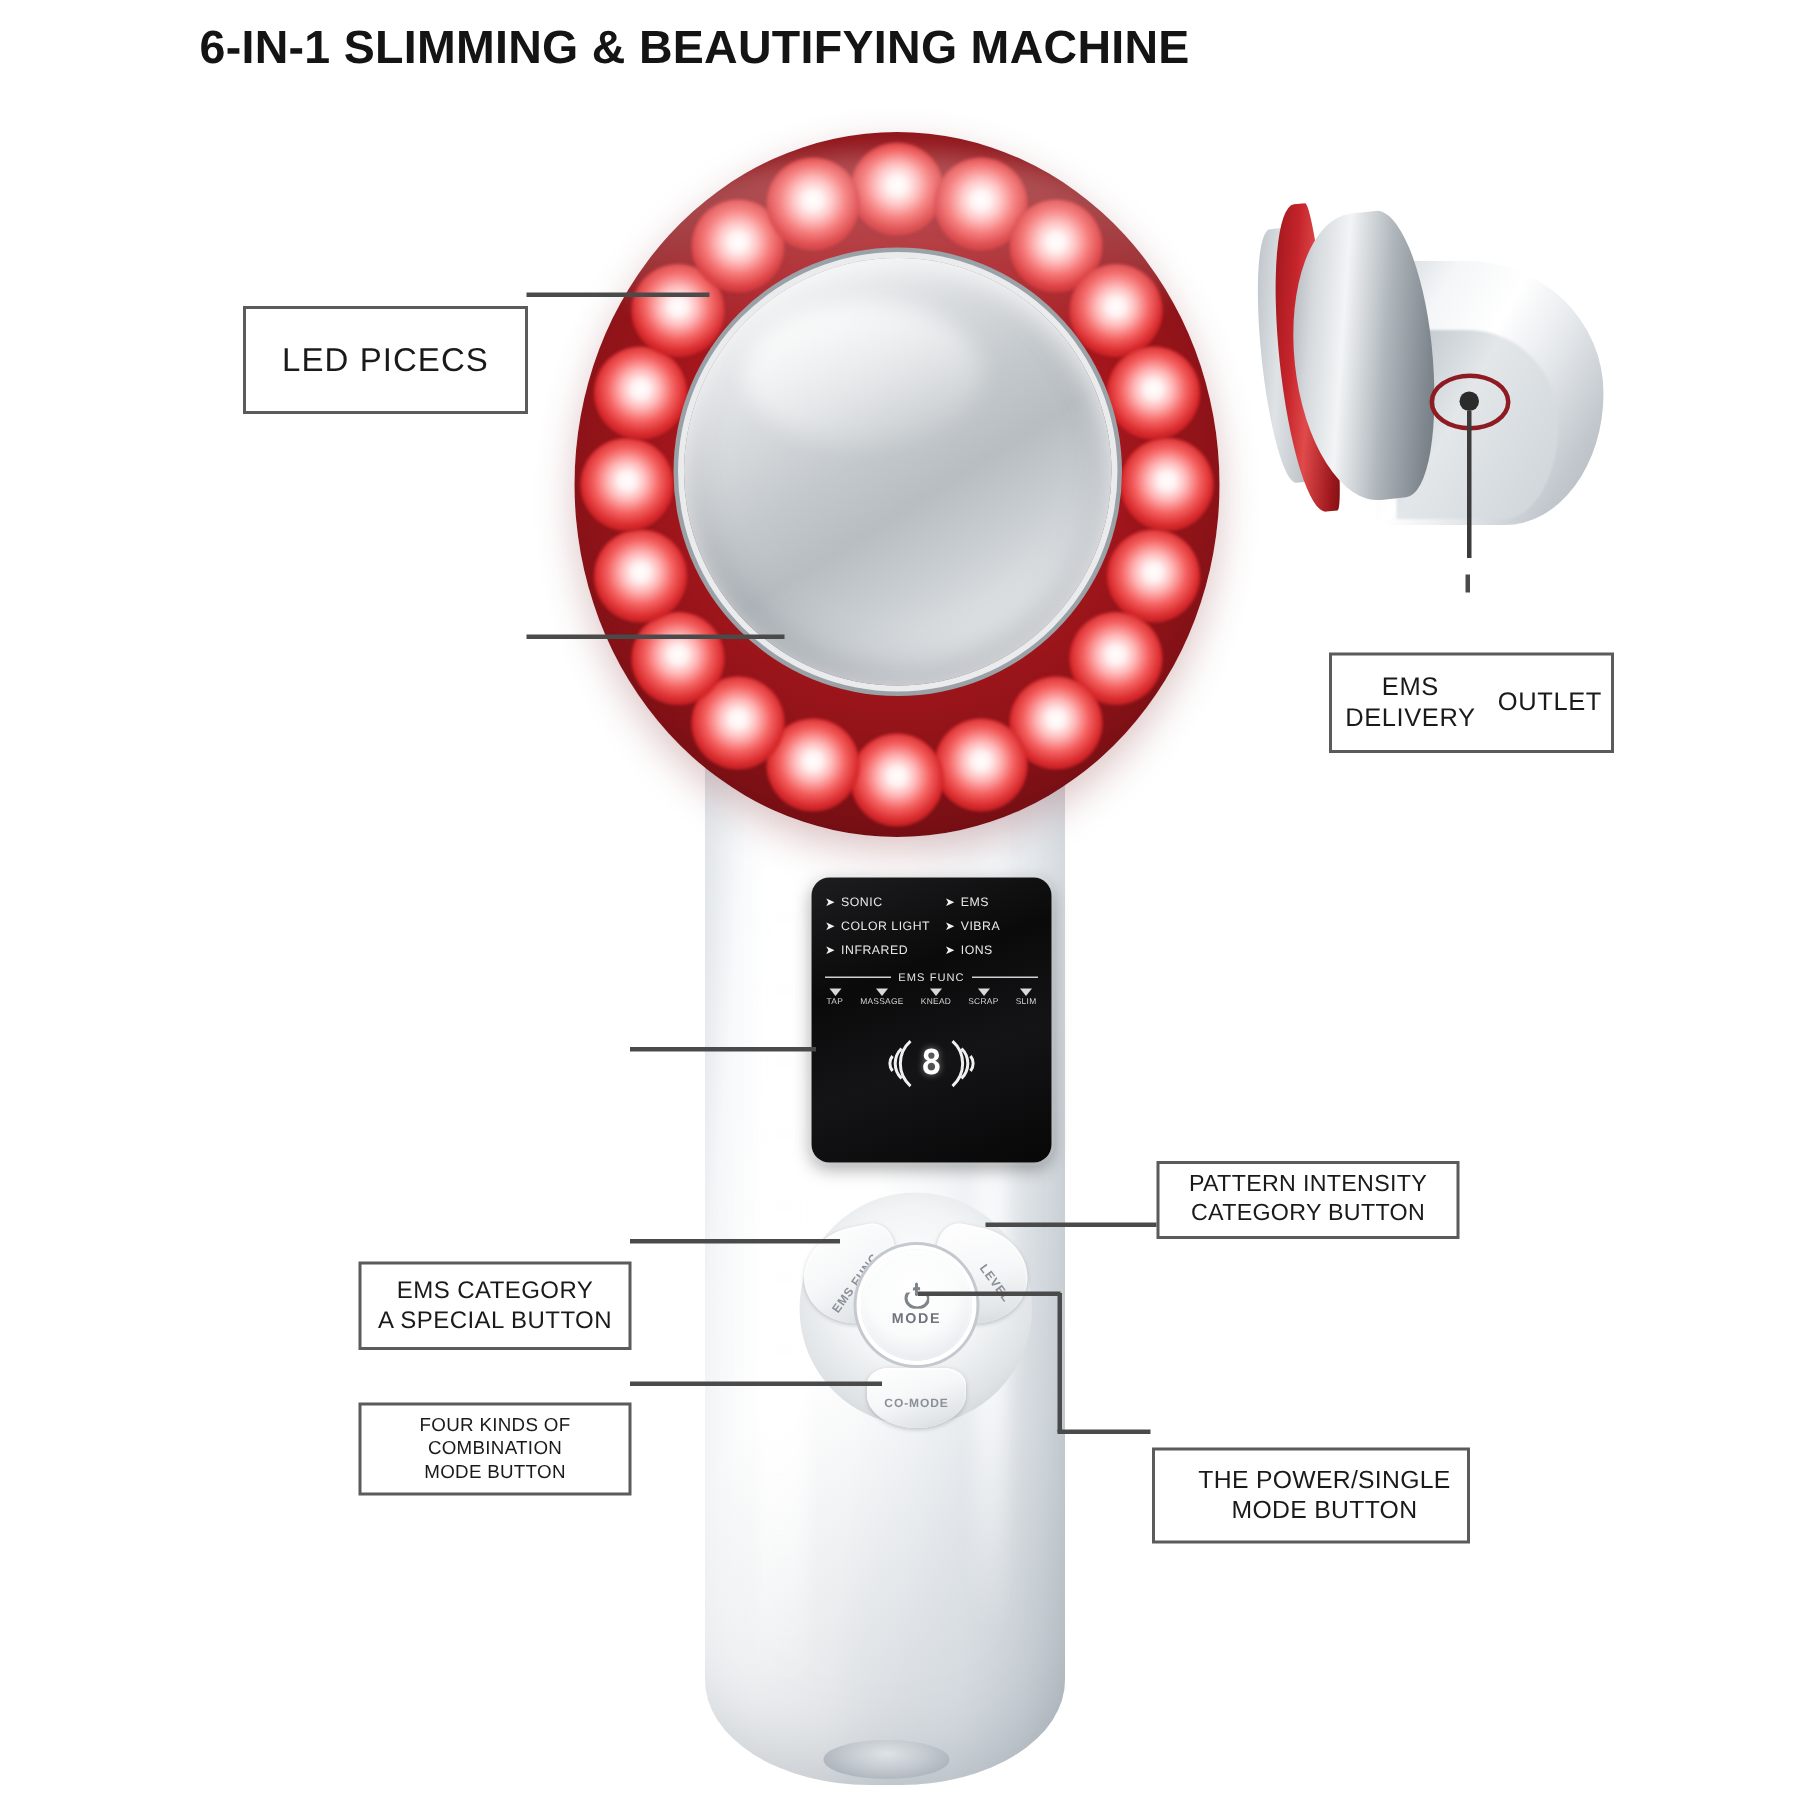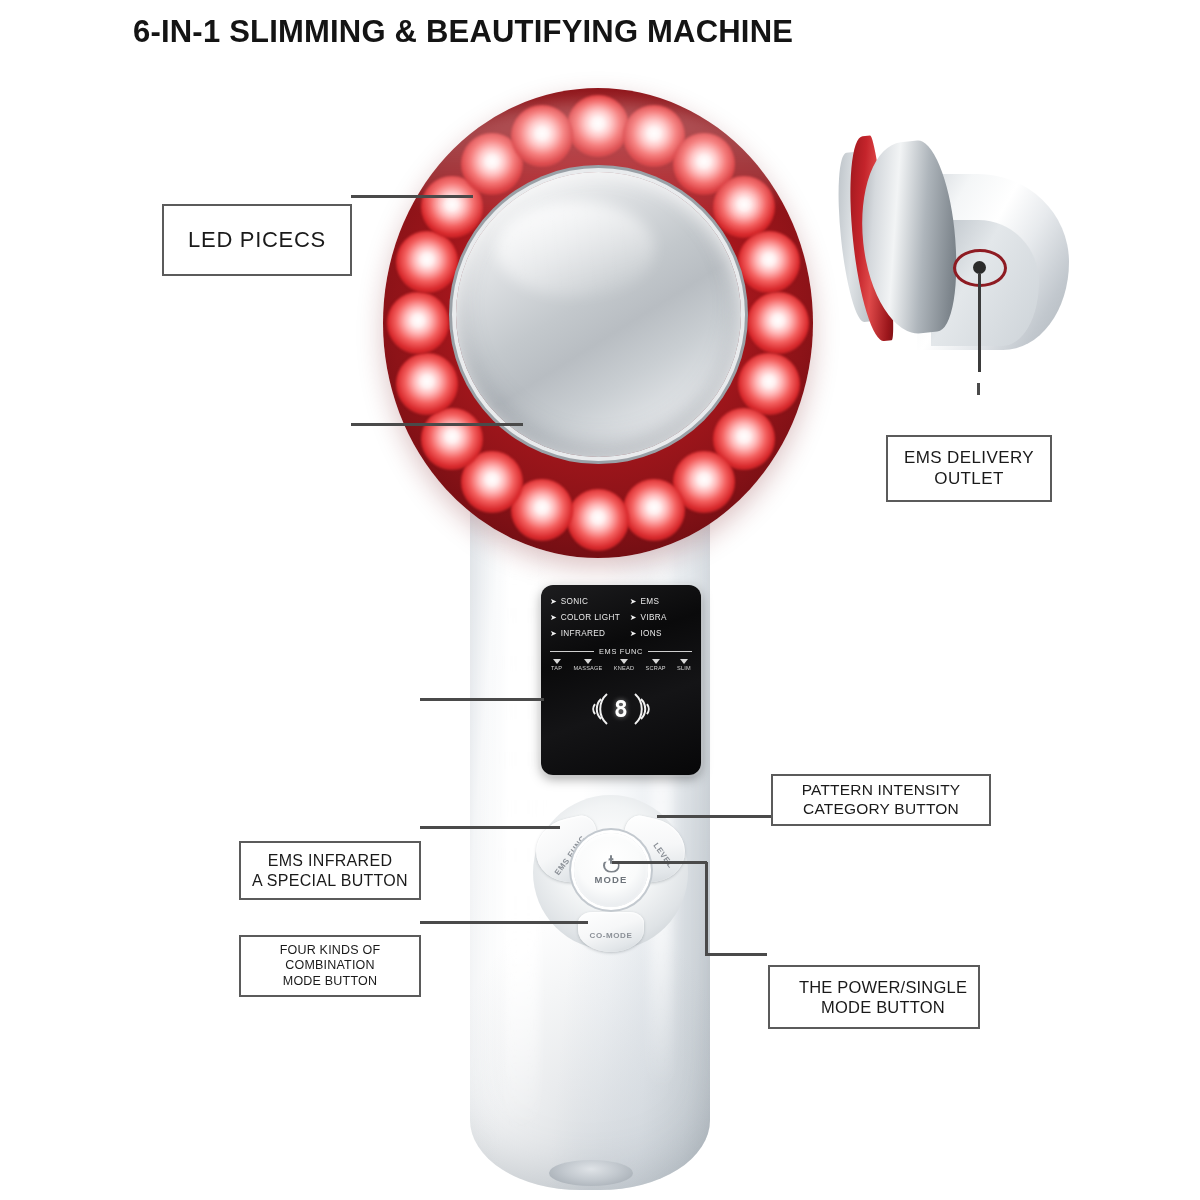--- a/index.html
+++ b/index.html
@@ -403,37 +403,37 @@
 
   <div class="lead h" style="left:705px; top:953px; width:62px;"></div>
   <div class="lead v" style="left:705px; top:862px; width:2.5px; height:93px;"></div>
   <div class="lead h" style="left:612px; top:861px; width:95px;"></div>
 
   <div class="callout" style="left:162px; top:160px; width:190px; height:72px; font-size:22px; letter-spacing:.7px;">
     <span class="ctext">LED PICECS</span>
   </div>
 
 
-  <div class="callout" style="left:886px; top:391px; width:166px; height:67px; font-size:17px; letter-spacing:.4px; flex-direction:column;">
+  <div class="callout" style="left:886px; top:391px; width:190px; height:67px; font-size:17px; letter-spacing:.4px; ">
     <span class="ctext">EMS DELIVERY</span>
     <span class="ctext">OUTLET</span>
   </div>
 
 
   <div class="callout" style="left:239px; top:797px; width:182px; height:59px; font-size:16px; letter-spacing:.3px; flex-direction:column;">
-    <span class="ctext">EMS INFRARED</span>
+    <span class="ctext">EMS CATEGORY</span>
     <span class="ctext">A SPECIAL BUTTON</span>
   </div>
 
   <div class="callout" style="left:239px; top:891px; width:182px; height:62px; font-size:12.5px; letter-spacing:.2px; flex-direction:column;">
     <span class="ctext">FOUR KINDS OF COMBINATION</span>
     <span class="ctext">MODE BUTTON</span>
   </div>
 
-  <div class="callout" style="left:771px; top:730px; width:220px; height:52px; font-size:15.5px; letter-spacing:.2px; flex-direction:column;align-items:center;">
+  <div class="callout" style="left:771px; top:730px; width:202px; height:52px; font-size:15.5px; letter-spacing:.2px; flex-direction:column;align-items:center;">
     <span class="ctext">PATTERN INTENSITY</span>
     <span class="ctext">CATEGORY BUTTON</span>
   </div>
 
   <div class="callout" style="left:768px; top:921px; width:212px; height:64px; font-size:16.5px; letter-spacing:.2px; flex-direction:column;padding-left:18px;">
     <span class="ctext">THE POWER/SINGLE</span>
     <span class="ctext">MODE BUTTON</span>
   </div>
 
 </div>

